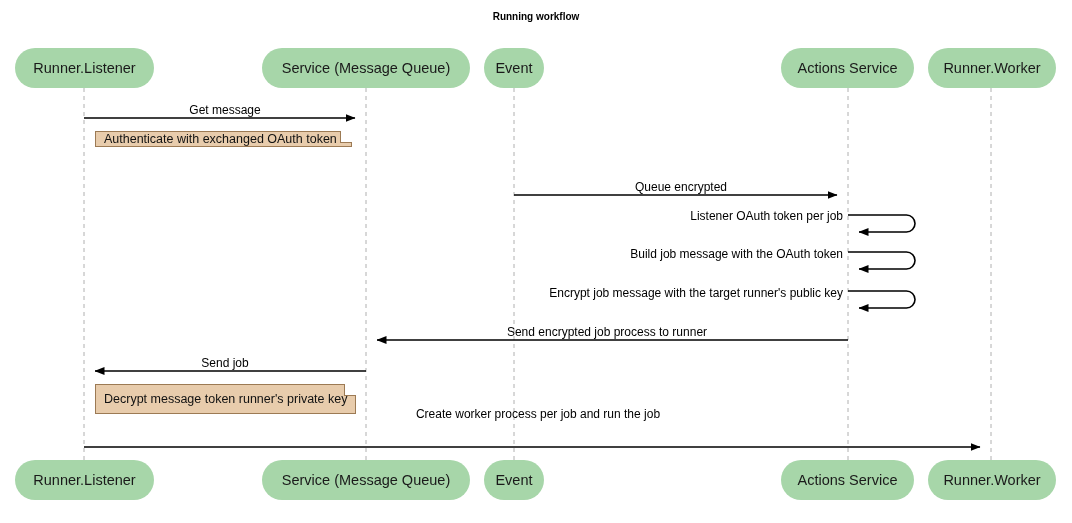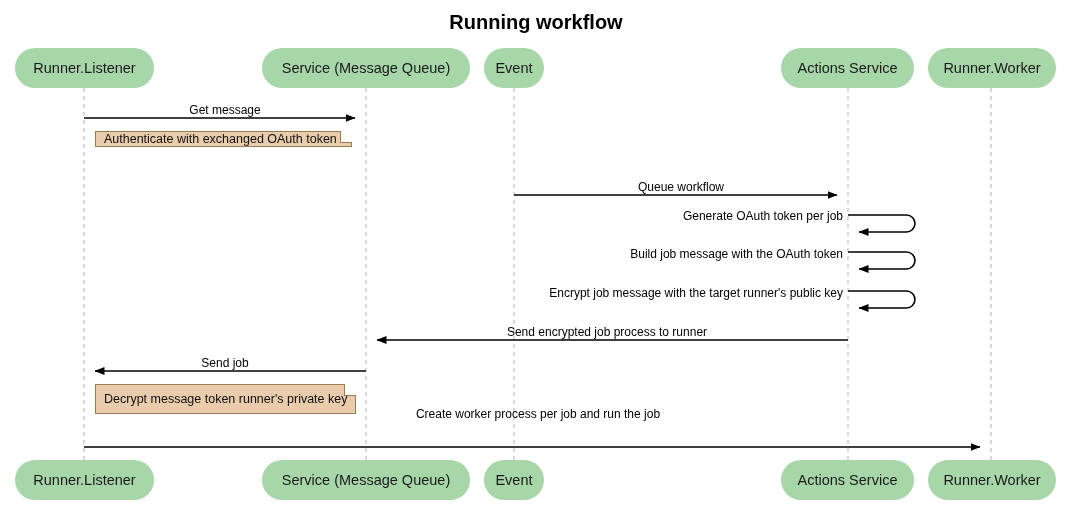--- a/index.html
+++ b/index.html
@@ -25,21 +25,21 @@
     left: 0; top: 0;
     width: 1072px;
     height: 523px;
   }
   .diagram-title {
     position: absolute;
     left: 0;
     top: 11px;
     width: 1072px;
     text-align: center;
-    font-size: 20px;
+    font-size: 10px;
     font-weight: bold;
     color: #000000;
     font-family: "Liberation Sans", sans-serif;
     white-space: nowrap;
   }
   .participant-box {
     position: absolute;
     box-sizing: border-box;
     background: #A7D6A9;
     border-radius: 20px;
@@ -164,22 +164,22 @@
         <div class="note-fold" style="border-color: rgb(156, 122, 84);"></div>
         <span>Authenticate with exchanged OAuth token</span>
       </div>
       <div class="note-box" style="left: 95px; top: 384px; width: 261px; height: 30px; background: rgb(232, 204, 172); border-color: rgb(156, 122, 84);">
         <div class="note-fold" style="border-color: rgb(156, 122, 84);"></div>
         <span>Decrypt message token runner's private key</span>
       </div>
     </div>
   <div id="labels-layer">
       <div class="msg-label" style="left: 225px; top: 103px;">Get message</div>
-      <div class="msg-label" style="left: 681px; top: 180px;">Queue workflow</div>
-      <div class="msg-label right-anchored" style="left: 0px; width: 843px; top: 209px;">Generate OAuth token per job</div>
+      <div class="msg-label" style="left: 681px; top: 180px;">Queue encrypted</div>
+      <div class="msg-label right-anchored" style="left: 0px; width: 843px; top: 209px;">Listener OAuth token per job</div>
       <div class="msg-label right-anchored" style="left: 0px; width: 843px; top: 247px;">Build job message with the OAuth token</div>
       <div class="msg-label right-anchored" style="left: 0px; width: 843px; top: 286px;">Encrypt job message with the target runner's public key</div>
       <div class="msg-label" style="left: 607px; top: 325px;">Send encrypted job process to runner</div>
       <div class="msg-label" style="left: 225px; top: 356px;">Send job</div>
       <div class="msg-label" style="left: 538px; top: 407px;">Create worker process per job and run the job</div>
     </div>
 
 </div>
 
 </body></html>

